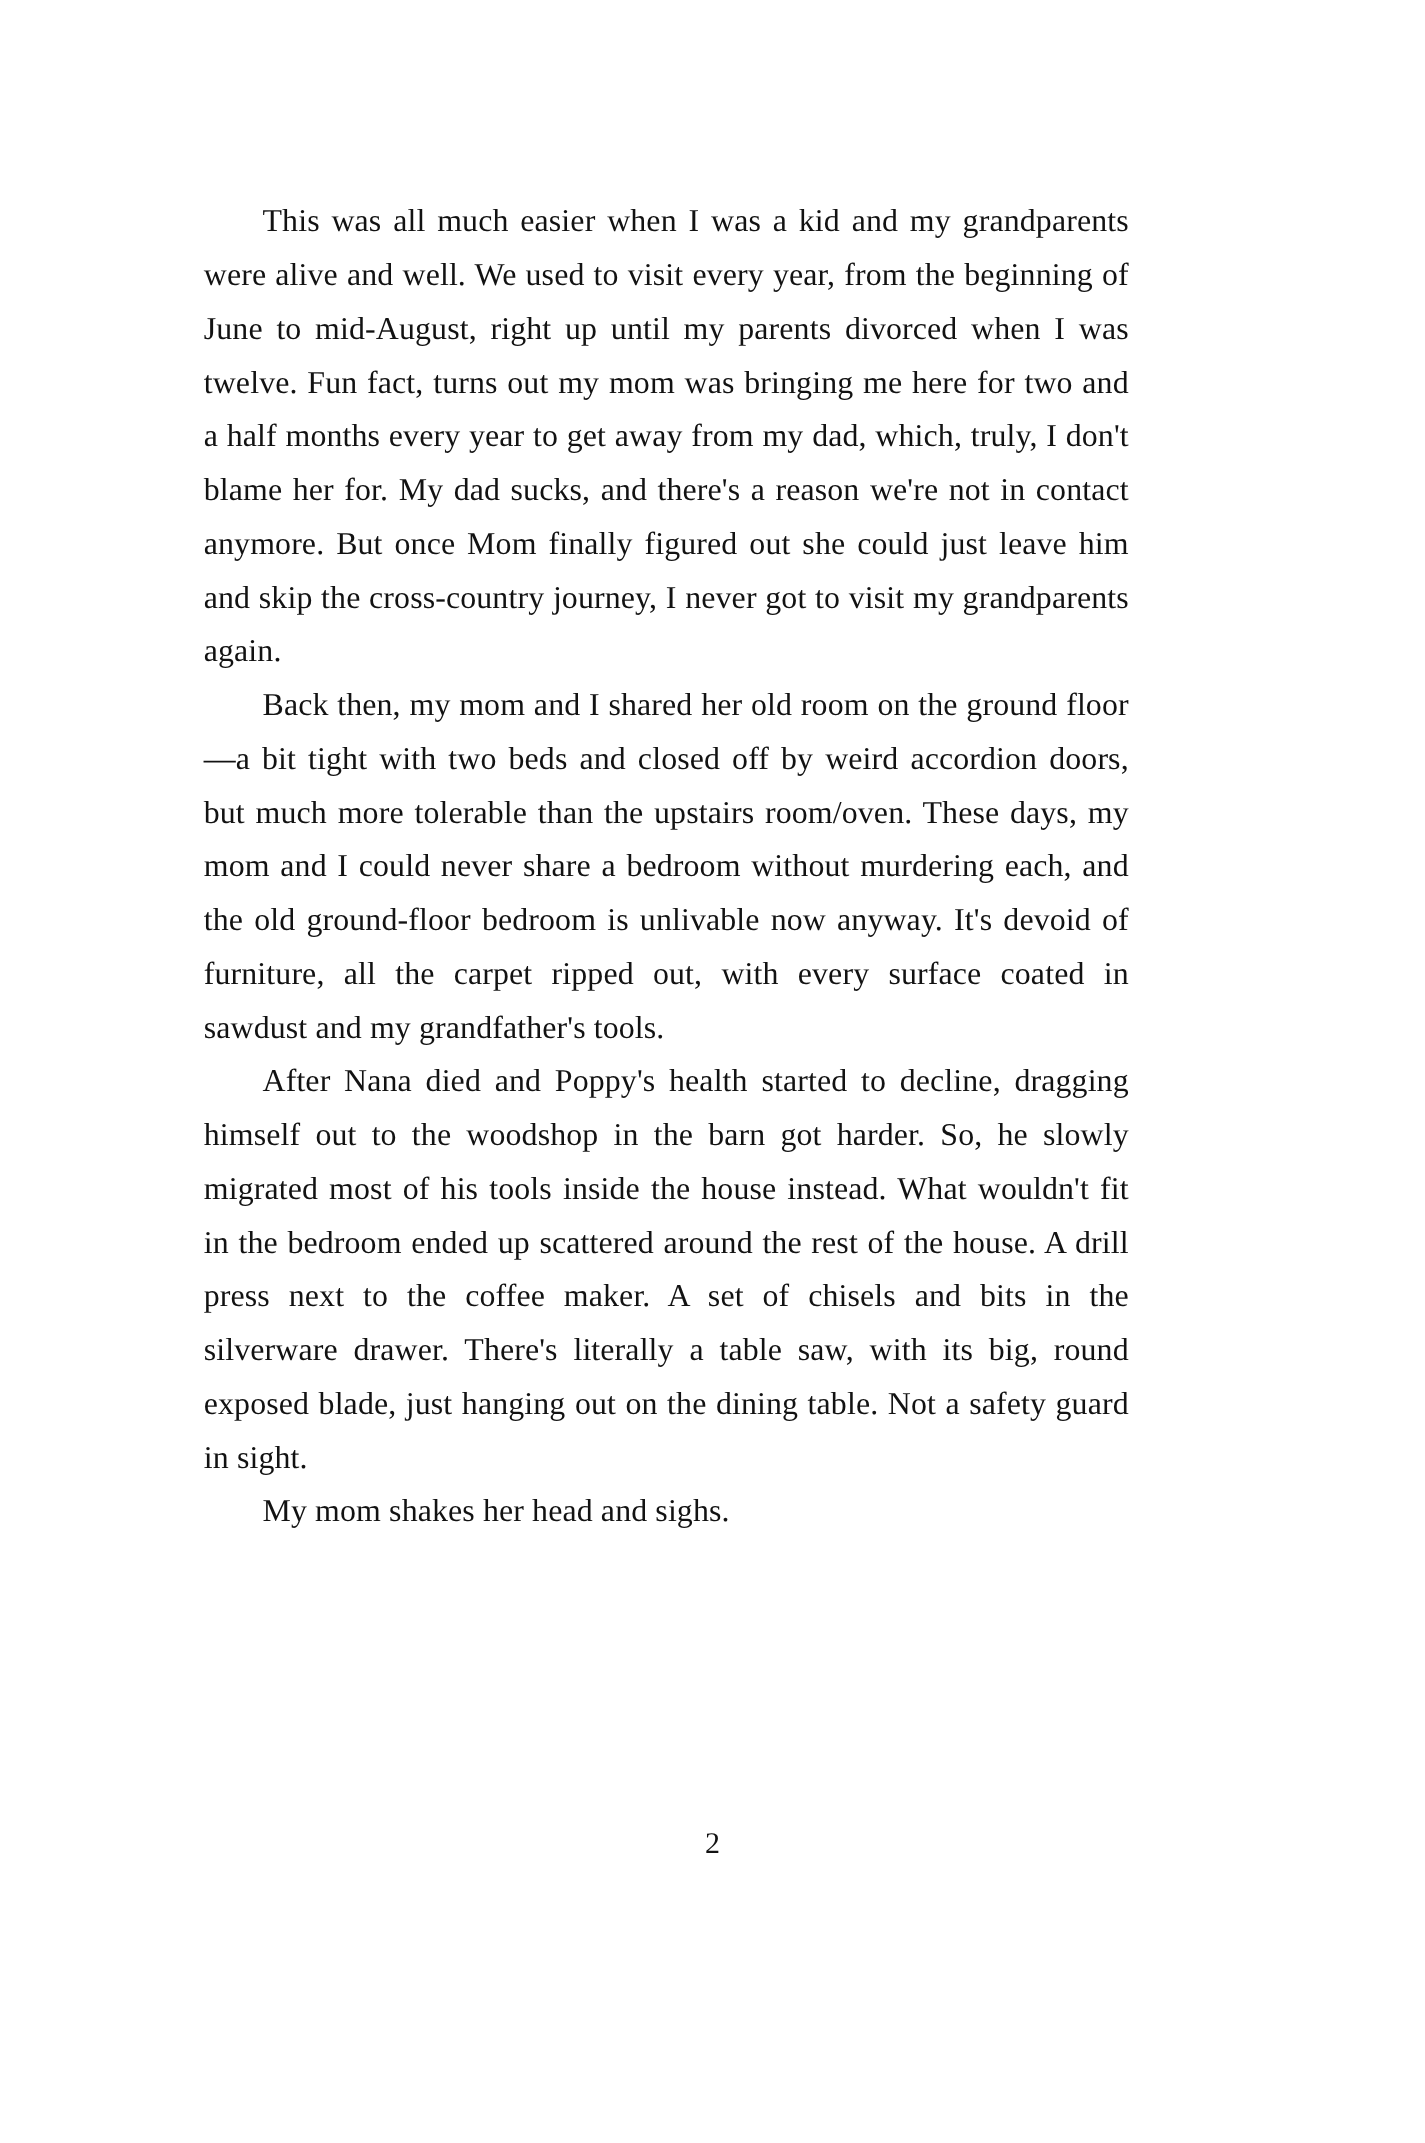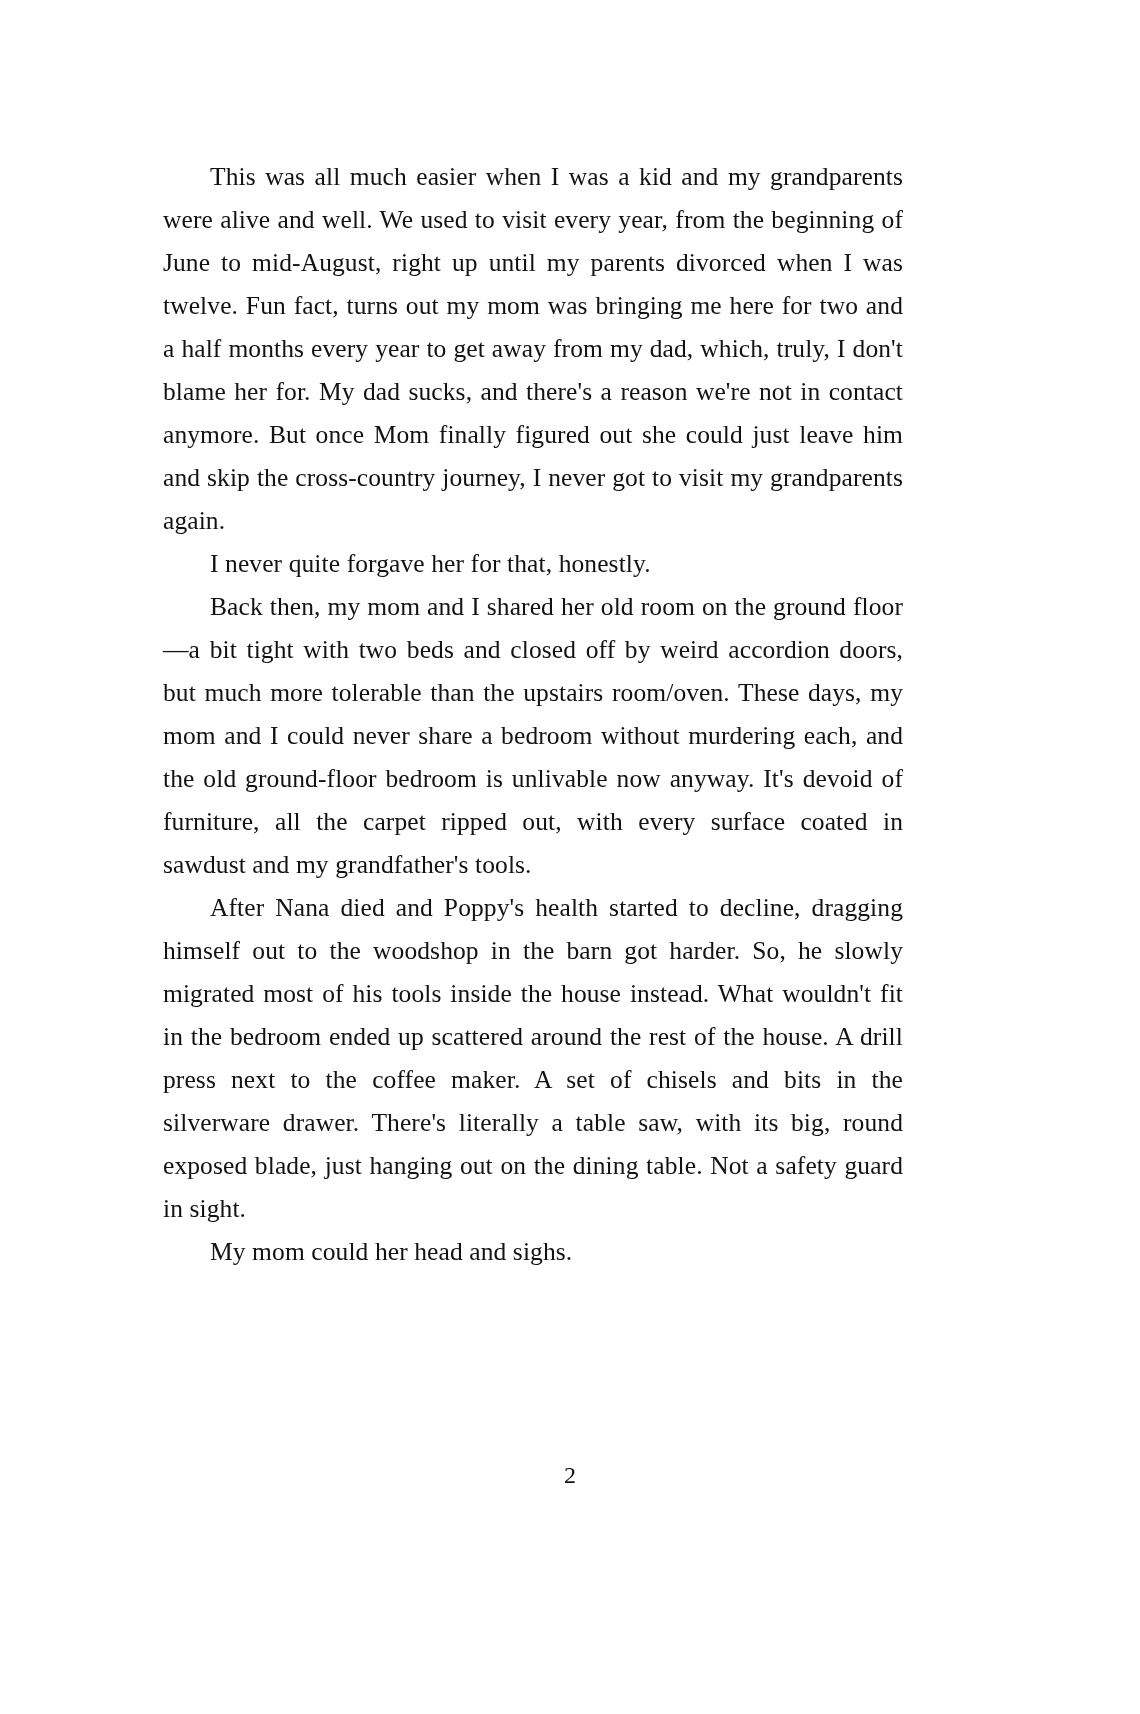--- a/index.html
+++ b/index.html
@@ -51,21 +51,20 @@
     color: #121212;
   }
 </style>
 </head>
 <body>
 
 <div class="page">
 
   <div class="text-block">
     <p class="para">This was all much easier when I was a kid and my grandparents were alive and well. We used to visit every year, from the beginning of June to mid-August, right up until my parents divorced when I was twelve. Fun fact, turns out my mom was bringing me here for two and a half months every year to get away from my dad, which, truly, I don't blame her for. My dad sucks, and there's a reason we're not in contact anymore. But once Mom finally figured out she could just leave him and skip the cross-country journey, I never got to visit my grandparents again.</p>
-    <p class="para">I never quite forgave her for that, honestly.</p>
     <p class="para">Back then, my mom and I shared her old room on the ground floor—a bit tight with two beds and closed off by weird accordion doors, but much more tolerable than the upstairs room/oven. These days, my mom and I could never share a bedroom without murdering each, and the old ground-floor bedroom is unlivable now anyway. It's devoid of furniture, all the carpet ripped out, with every surface coated in sawdust and my grandfather's tools.</p>
     <p class="para">After Nana died and Poppy's health started to decline, dragging himself out to the woodshop in the barn got harder. So, he slowly migrated most of his tools inside the house instead. What wouldn't fit in the bedroom ended up scattered around the rest of the house. A drill press next to the coffee maker. A set of chisels and bits in the silverware drawer. There's literally a table saw, with its big, round exposed blade, just hanging out on the dining table. Not a safety guard in sight.</p>
-    <p class="para">My mom could her head and sighs.</p>
+    <p class="para">My mom shakes her head and sighs.</p>
   </div>
 
   <div class="folio">2</div>
 
 </div>
 
 </body></html>

